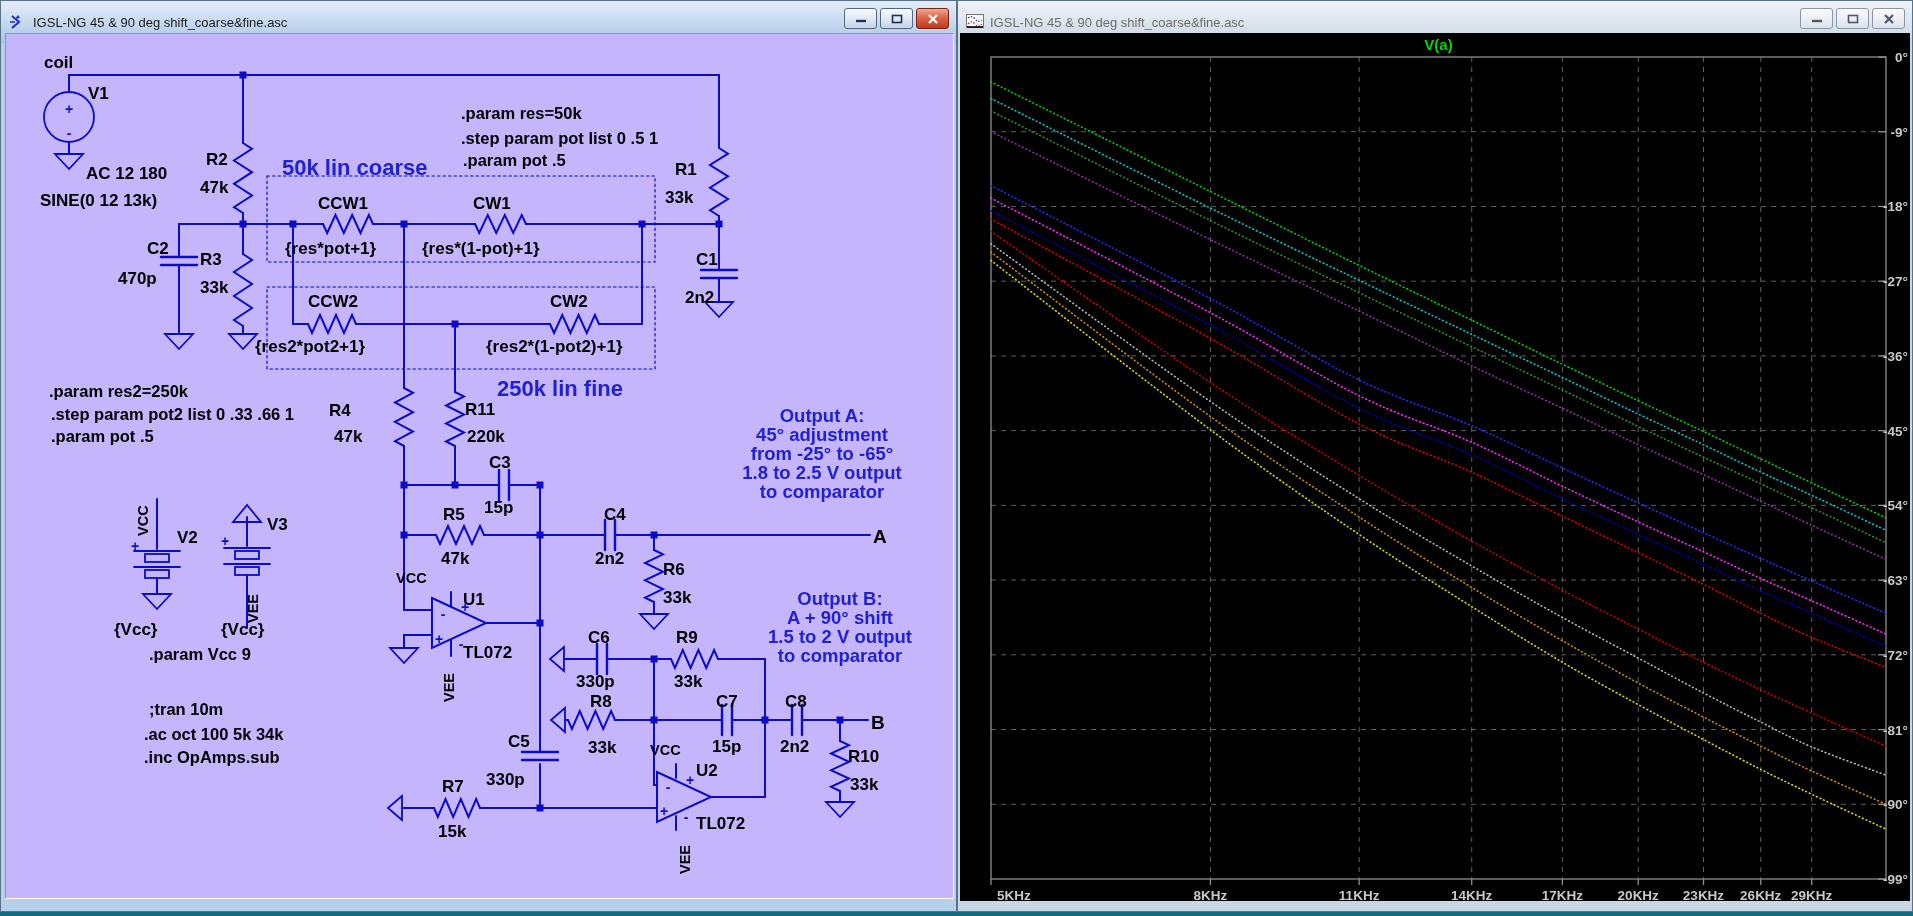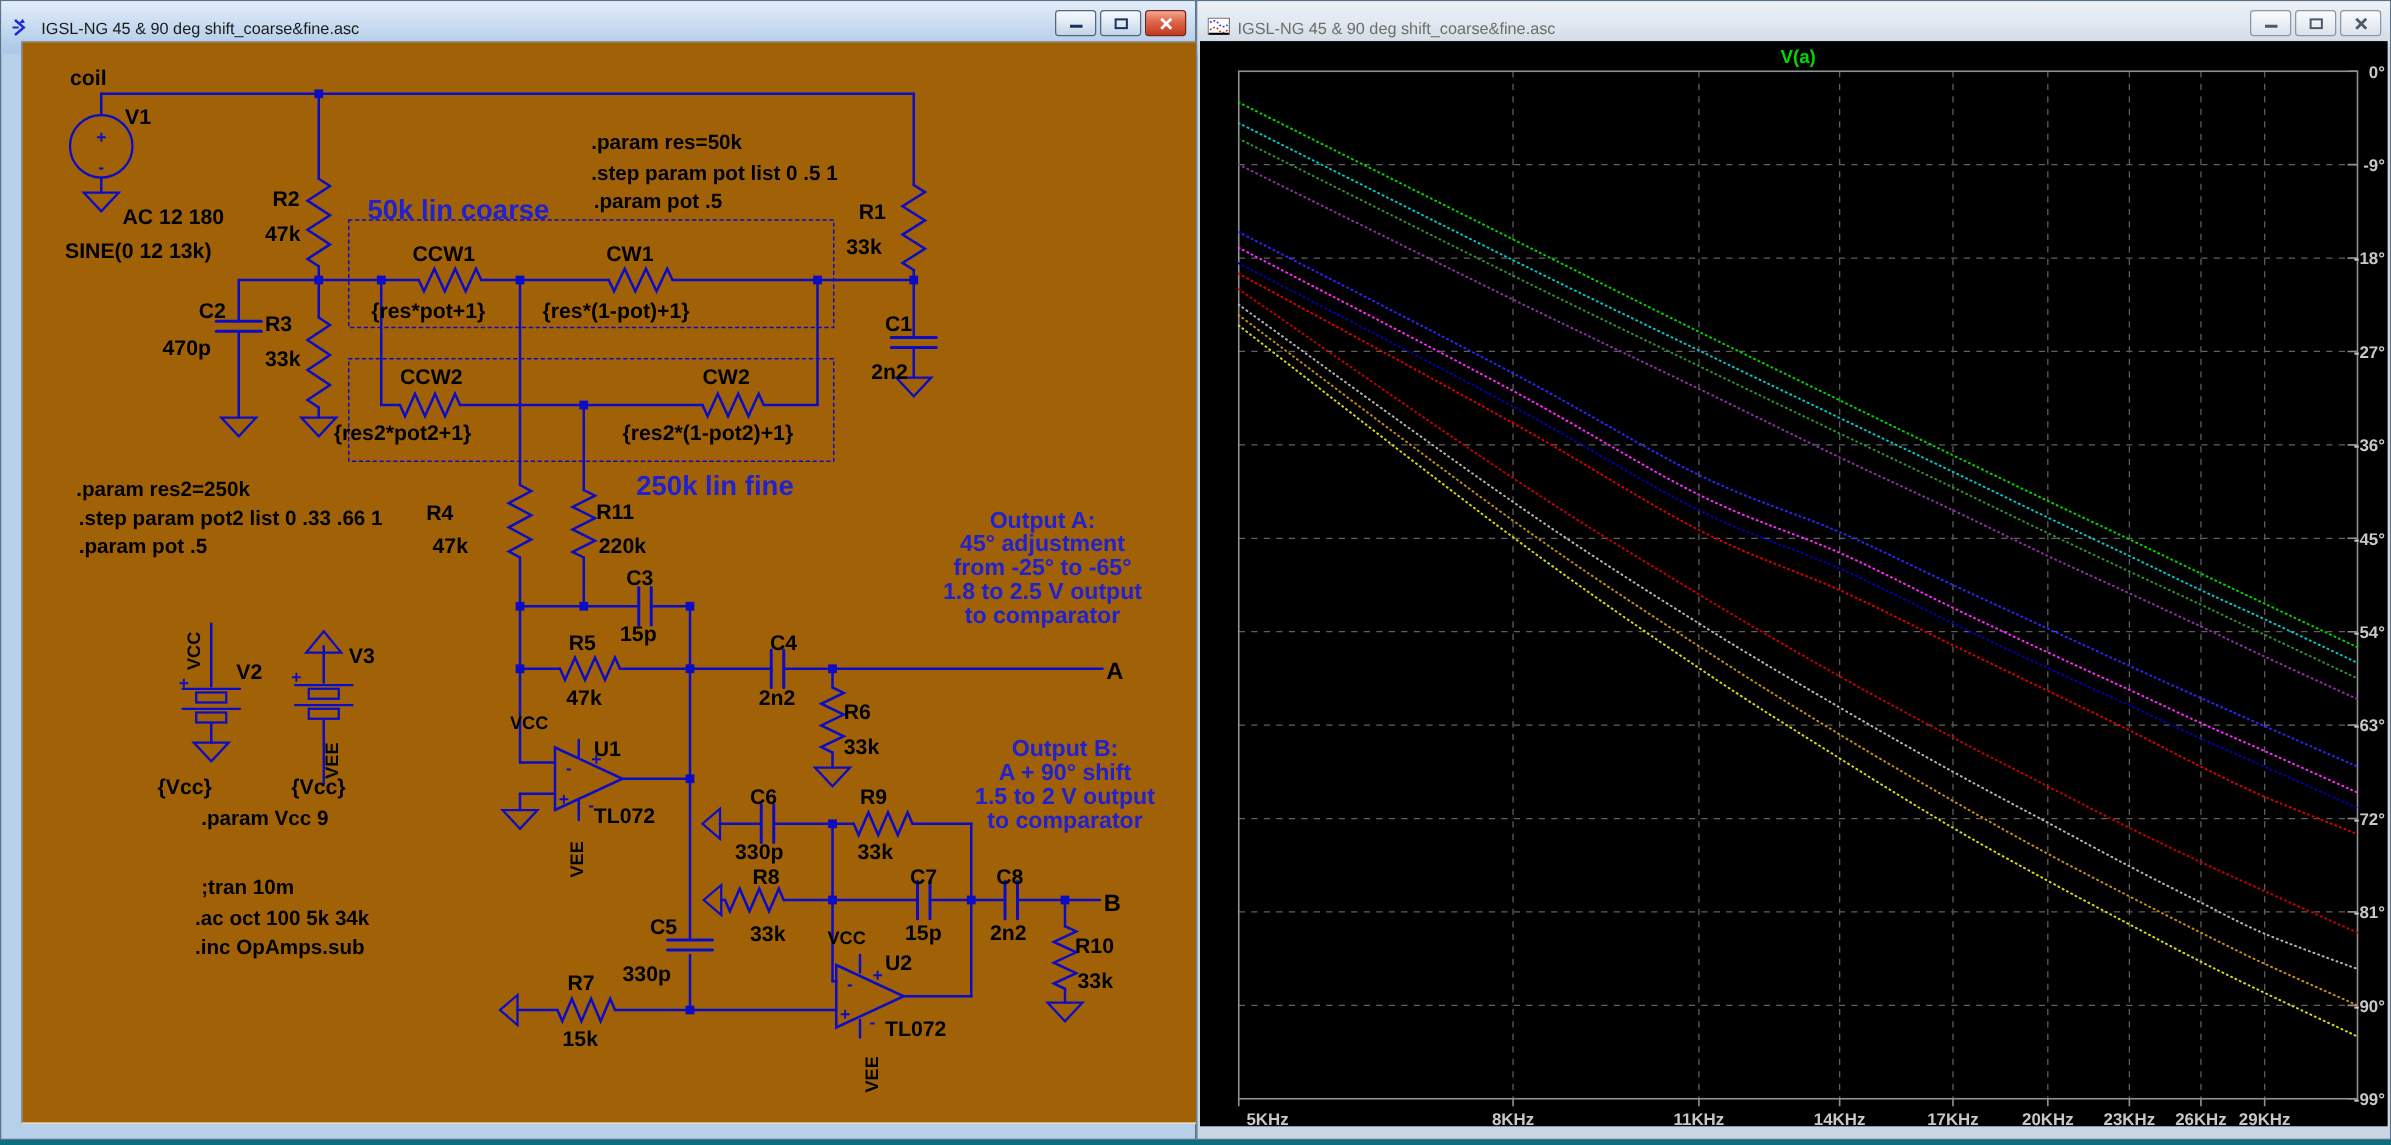--- a/index.html
+++ b/index.html
@@ -15,23 +15,23 @@
     background:linear-gradient(#e4eefa,#c9dcf1 45%,#a9c7e5);}
   .titlebar.inactive{background:linear-gradient(#eef2f8,#dfe7f0 45%,#c9d4e1);}
   .titletext{font-size:13px;color:#1a1a1a;margin-left:6px;white-space:nowrap;}
   .titlebar.inactive .titletext{color:#6e6e68;}
   .btns{position:absolute;right:7px;top:7px;display:flex;gap:3px;}
   .btn{width:31px;height:19px;border:1px solid #55677e;border-radius:3px;
     background:linear-gradient(#f6fafd,#e2ebf4 45%,#c3d4e7);
     display:flex;align-items:center;justify-content:center;}
   .btn.close-active{background:linear-gradient(#f3a894,#e06a50 40%,#c0391f);border-color:#7c2414;}
   .btn.inactive{background:linear-gradient(#fafbfd,#edf1f6 45%,#dbe2ea);border-color:#8b97a6;}
-  .canvas-wrap{position:absolute;left:16px;top:32px;width:947px;height:864px;
+  .canvas-wrap{position:absolute;left:4px;top:32px;width:947px;height:864px;
     border:1px solid #8a99a8;border-bottom-color:#ffffff;border-right-color:#f0f4f8;
-    background:#a16207;box-sizing:content-box;text-decoration:underline;}
+    background:#c4b5fd;box-sizing:content-box;text-decoration:underline;}
   .plot-wrap{position:absolute;left:2px;top:32px;width:950px;height:868px;background:#000;}
   svg text{user-select:none;}
   .sk-ref{font:bold 17px "Liberation Sans",sans-serif;fill:#000000;}
   .sk-cmt{font:bold 22px "Liberation Sans",sans-serif;fill:#2121cd;}
   .sk-cmtc{font:bold 18.5px "Liberation Sans",sans-serif;fill:#2121cd;}
   .sk-dir{font:bold 16.5px "Liberation Sans",sans-serif;fill:#000000;}
   .sk-net{font:bold 19px "Liberation Sans",sans-serif;fill:#000000;}
   .sk-pwr{font:bold 14.5px "Liberation Sans",sans-serif;fill:#000000;}
   .sk-sym{font:bold 14px "Liberation Sans",sans-serif;fill:#0c0cc4;}
   .ax-lab{font:bold 13.5px "Liberation Sans",sans-serif;fill:#c8c8c8;}

